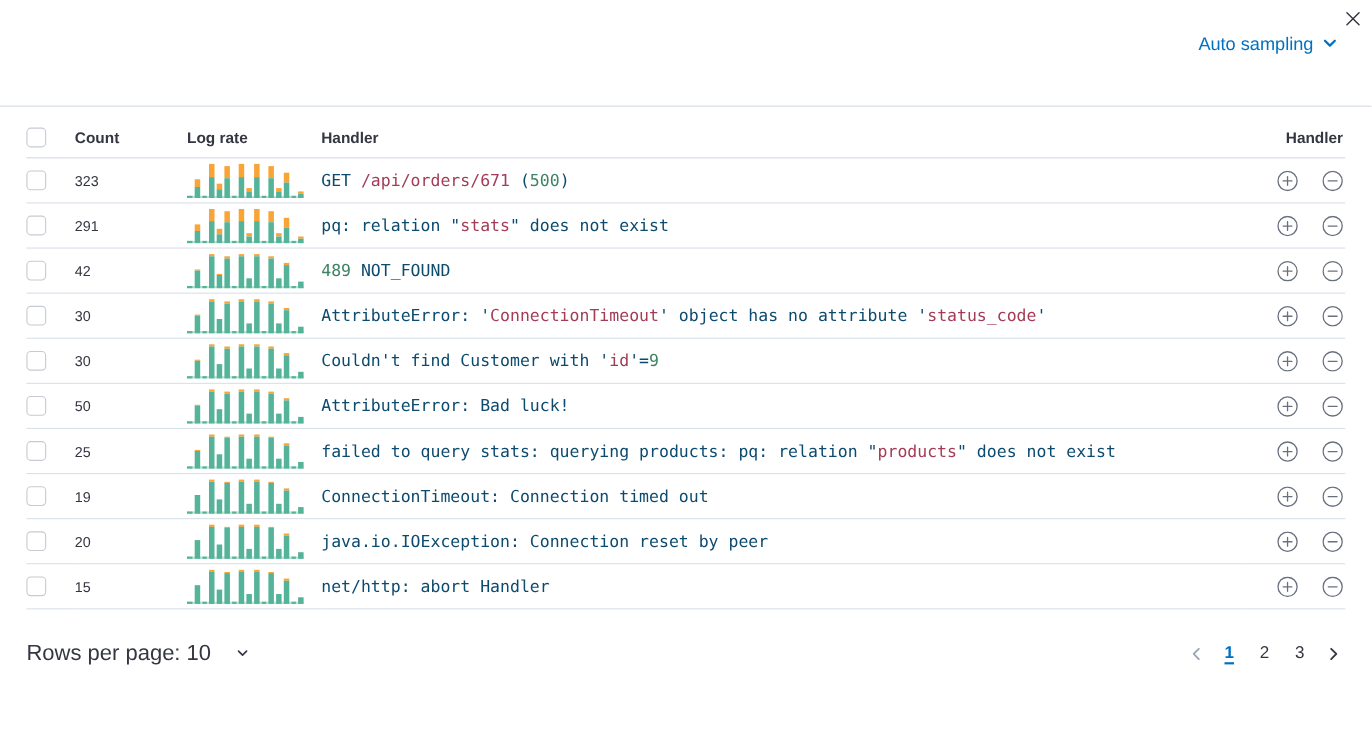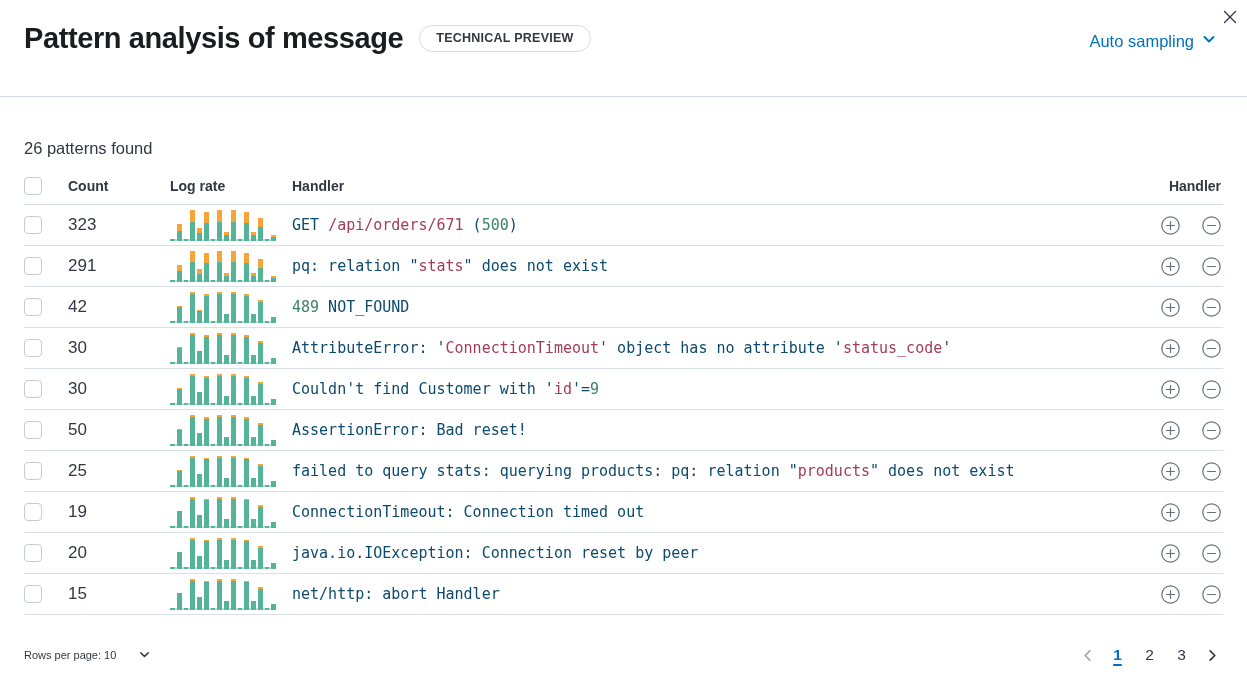--- a/index.html
+++ b/index.html
@@ -38,21 +38,21 @@
     line-height: 25px;
     font-size: 12.5px;
     font-weight: 700;
     letter-spacing: 0.02em;
     color: #343741;
     white-space: nowrap;
   }
   .sampling-btn {
     position: absolute;
     right: 30px; top: 31px;
-    display: flex; align-items: center; gap: 7px;
+    display: flex; align-items: flex-start; gap: 7px;
     background: none; border: none; cursor: pointer;
     font-family: inherit;
     font-size: 16.5px;
     color: #0071C2;
     padding: 0;
   }
   .close-btn {
     position: absolute;
     right: 4px; top: 4px;
     width: 26px; height: 26px;
@@ -90,21 +90,21 @@
     border-bottom: 1px solid #D3DAE6;
   }
   th.actions-h { text-align: right; padding-right: 2px; }
 
   tbody td {
     border-bottom: 1px solid #D9E0EA;
     height: 41px;
     padding: 0;
     vertical-align: middle;
   }
-  td.count-cell { font-size: 17px; color: #343741; }
+  td.count-cell { font-size: 13px; color: #343741; }
 
   .eui-checkbox {
     appearance: none;
     -webkit-appearance: none;
     width: 18px; height: 18px;
     border: 1px solid #C6CAD1;
     border-radius: 4px;
     background: #fff;
     margin: 0;
     display: block;
@@ -168,21 +168,21 @@
   .table-footer {
     display: flex;
     justify-content: space-between;
     align-items: center;
     margin-top: 27px;
   }
   .rpp-btn {
     display: flex; align-items: center; gap: 22px;
     background: none; border: none; cursor: pointer;
     font-family: inherit;
-    font-size: 11px;
+    font-size: 20px;
     color: #343741;
     padding: 0;
   }
   .pagination { display: flex; align-items: center; gap: 7px; }
   .page-btn {
     min-width: 25px; height: 26px;
     background: none; border: none; cursor: pointer;
     font-family: inherit;
     font-size: 15.5px;
     color: #343741;
@@ -201,41 +201,36 @@
     width: 22px; height: 22px;
     color: #343741;
   }
   .pag-nav.disabled { color: #9AA5B6; cursor: default; }
   .pag-nav svg { display: block; margin: auto; }
 </style>
 </head>
 <body>
 
 <header class="flyout-header">
-  <div class="title-row">
-    <h1 class="page-title">Pattern analysis of message</h1>
-    <span class="beta-badge">TECHNICAL PREVIEW</span>
-  </div>
   <button class="sampling-btn">
     <span>Auto sampling</span>
     <span>
       <svg width="16" height="16" viewBox="0 0 16 16">
           <path d="M3.5 6l4.5 4.5L12.5 6" fill="none" stroke="currentColor" stroke-width="2" stroke-linecap="round" stroke-linejoin="round"></path>
         </svg>
     </span>
   </button>
   <button class="close-btn">
     <svg width="16" height="16" viewBox="0 0 16 16">
         <path d="M2.5 2.5l11 11M13.5 2.5l-11 11" stroke="currentColor" stroke-width="1.3" stroke-linecap="round"></path>
       </svg>
   </button>
 </header>
 
 <div class="content">
-  <div class="summary">26 patterns found</div>
 
   <table class="patterns">
     <colgroup>
       <col class="c-check">
         <col class="c-count">
         <col class="c-rate">
         <col>
         <col class="c-actions">
     </colgroup>
     <thead>
@@ -726,21 +721,21 @@
                 <div class="seg-t" style="height: 21.0459px;"></div>
               </div>
               <div class="bar">
                 <div class="seg-t" style="height: 1.86px;"></div>
               </div>
               <div class="bar">
                 <div class="seg-t" style="height: 6.2px;"></div>
               </div>
             </div>
           </td>
-          <td class="example"><span class="c-kw">AssertionError: Bad reset!</span></td>
+          <td class="example"><span class="c-kw">AttributeError: Bad luck!</span></td>
           <td>
             <div class="actions-wrap">
               <button class="action-btn">
                 <svg width="19" height="19" viewBox="0 0 19 19">
                   <circle cx="9.5" cy="9.5" r="8.7" fill="none" stroke="currentColor" stroke-width="1.2"></circle>
                   <path d="M9.5 5.5v8M5.5 9.5h8" stroke="currentColor" stroke-width="1.2" stroke-linecap="round"></path>
                 </svg>
               </button>
               <button class="action-btn">
                 <svg width="19" height="19" viewBox="0 0 19 19">

